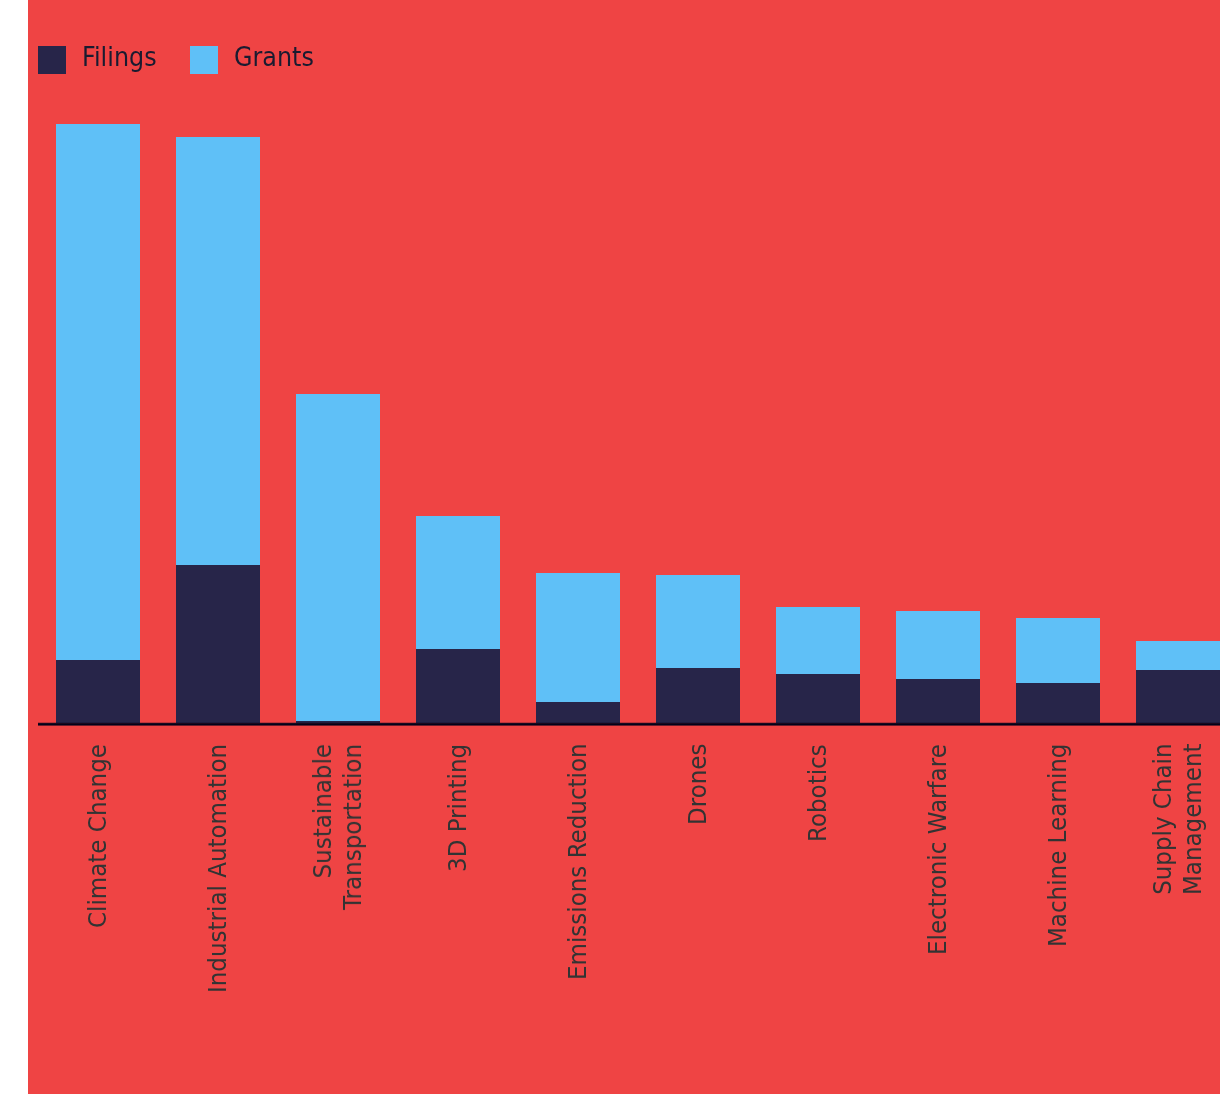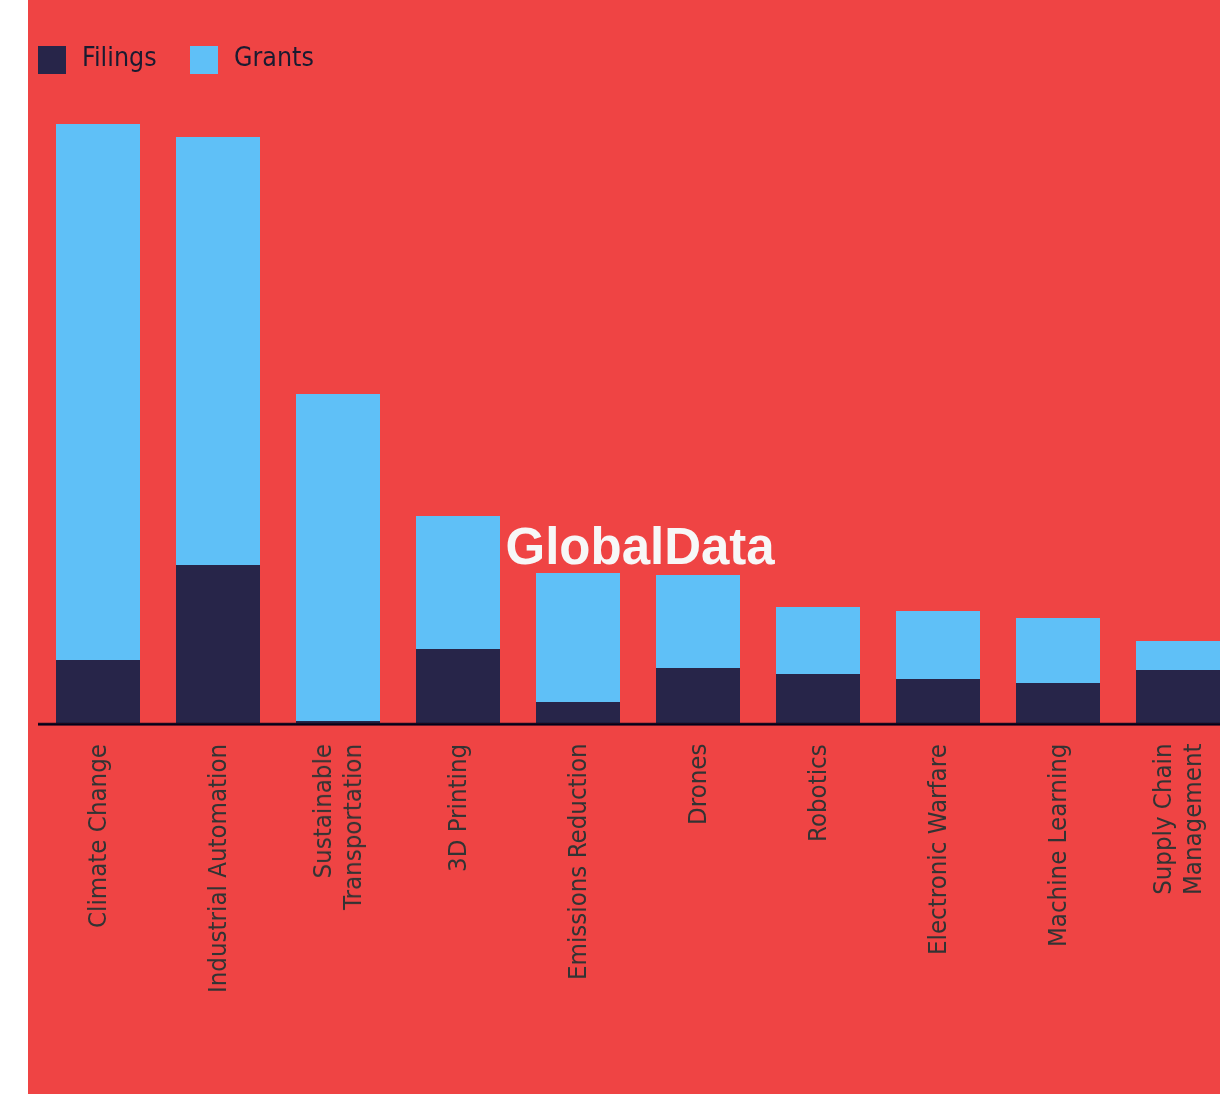--- a/index.html
+++ b/index.html
@@ -36,21 +36,20 @@
     <div class="legend-item" style="left: 10px; top: 46px;">
       <span class="legend-swatch" style="background: rgb(39, 37, 73); width: 28px; height: 28px;"></span>
       <span class="legend-label" style="left: 43.8px; top: -2.6px; font-size: 25.8px; line-height: 28px; transform-origin: 0px 0px; transform: scaleX(0.925);">Filings</span>
     </div>
     <div class="legend-item" style="left: 162px; top: 46px;">
       <span class="legend-swatch" style="background: rgb(95, 192, 247); width: 28px; height: 28px;"></span>
       <span class="legend-label" style="left: 43.8px; top: -2.6px; font-size: 25.8px; line-height: 28px; transform-origin: 0px 0px; transform: scaleX(0.925);">Grants</span>
     </div>
   </div>
 
-  <div id="watermark" style="left: 477.5px; top: 521px; font-size: 51px; line-height: 51px; font-family: &quot;Liberation Sans&quot;, sans-serif;">GlobalData</div>
 
   <div id="plot">
     <div class="bar" style="left: 28.2px; width: 83.5px; top: 124px; height: 599px;">
       <div class="seg seg-grants" style="top: 0px; height: 535.725px; background: rgb(95, 192, 247);"></div>
       <div class="seg seg-filings" style="top: 535.725px; height: 63.2746px; background: rgb(39, 37, 73);"></div>
     </div>
     <div class="bar" style="left: 148.2px; width: 83.5px; top: 136.655px; height: 586.345px;">
       <div class="seg seg-grants" style="top: 0px; height: 428.158px; background: rgb(95, 192, 247);"></div>
       <div class="seg seg-filings" style="top: 428.158px; height: 158.187px; background: rgb(39, 37, 73);"></div>
     </div>

